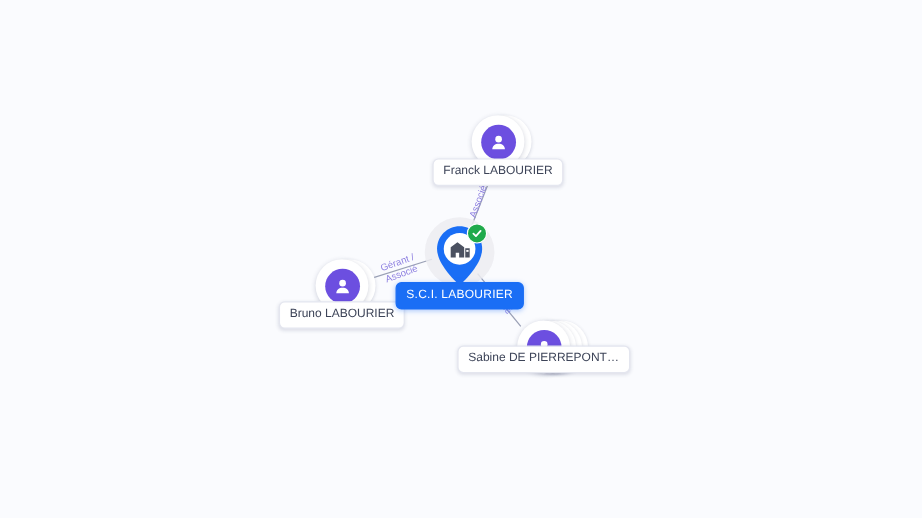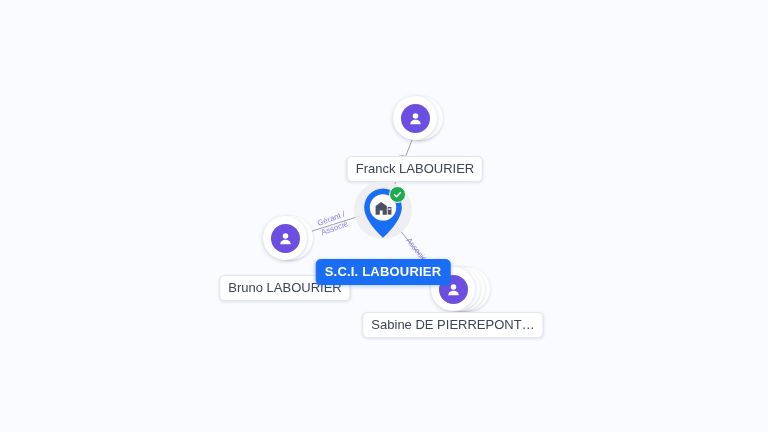--- a/index.html
+++ b/index.html
@@ -114,35 +114,34 @@
     display: flex;
     align-items: center;
     justify-content: center;
   }
 
   
   .node-label {
     position: absolute;
     transform: translate(-50%, 0);
     white-space: nowrap;
-    font-size: 13px;
+    font-size: 10px;
     line-height: 1;
     padding: 5px 8px 6px 8px;
     border-radius: 5px;
     background: #ffffff;
     color: #3d4458;
     border: 1px solid #e4e6ef;
     box-shadow: 0 1px 3px rgba(40,50,90,0.13);
-    margin-top: 24px;
   }
   .node-label.primary {
     background: #1a6ef5;
     color: #ffffff;
     border: 1px solid #1a6ef5;
-    font-weight: bold;
+    font-weight: normal;
     letter-spacing: .2px;
     box-shadow: 0 1px 4px rgba(26,110,245,0.35);
   }
 
   
   .edge-label {
     position: absolute;
     color: #8d7fe0;
     font-size: 8px;
     line-height: 1.25;

